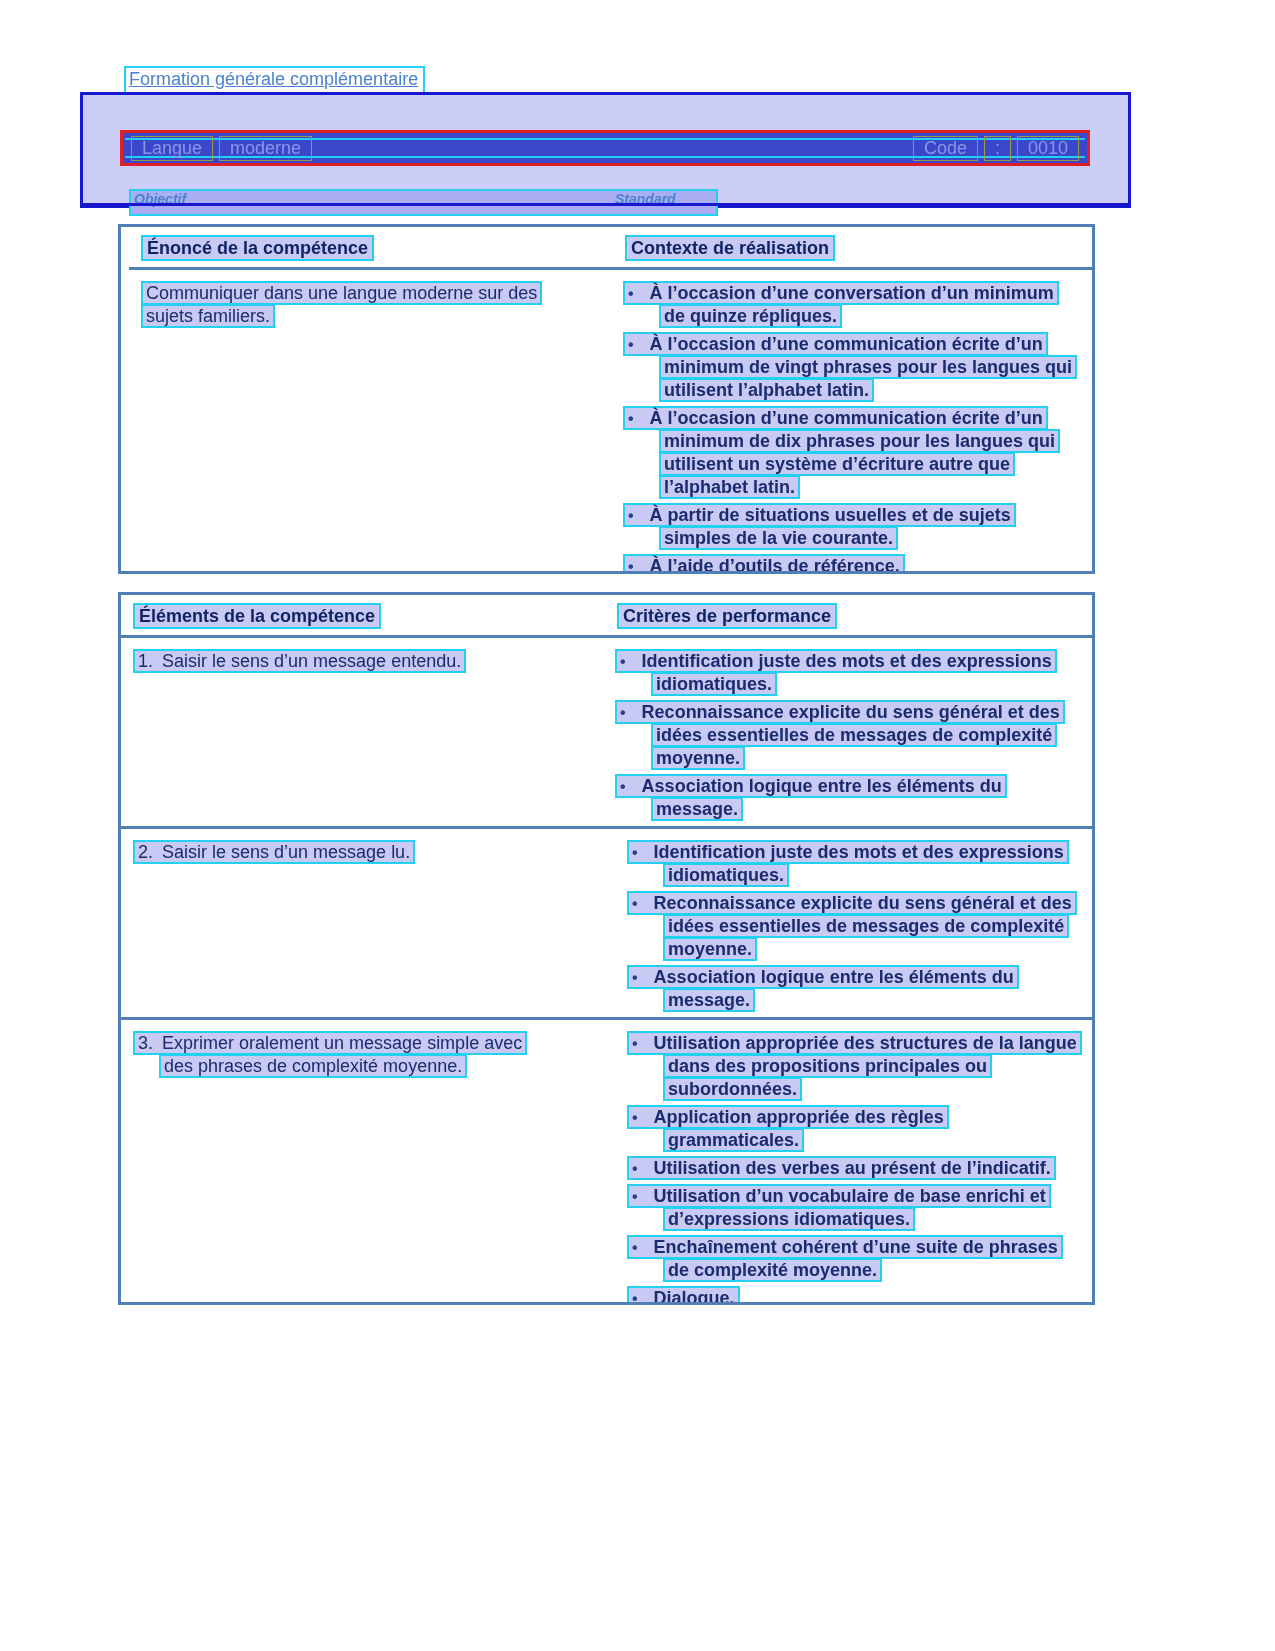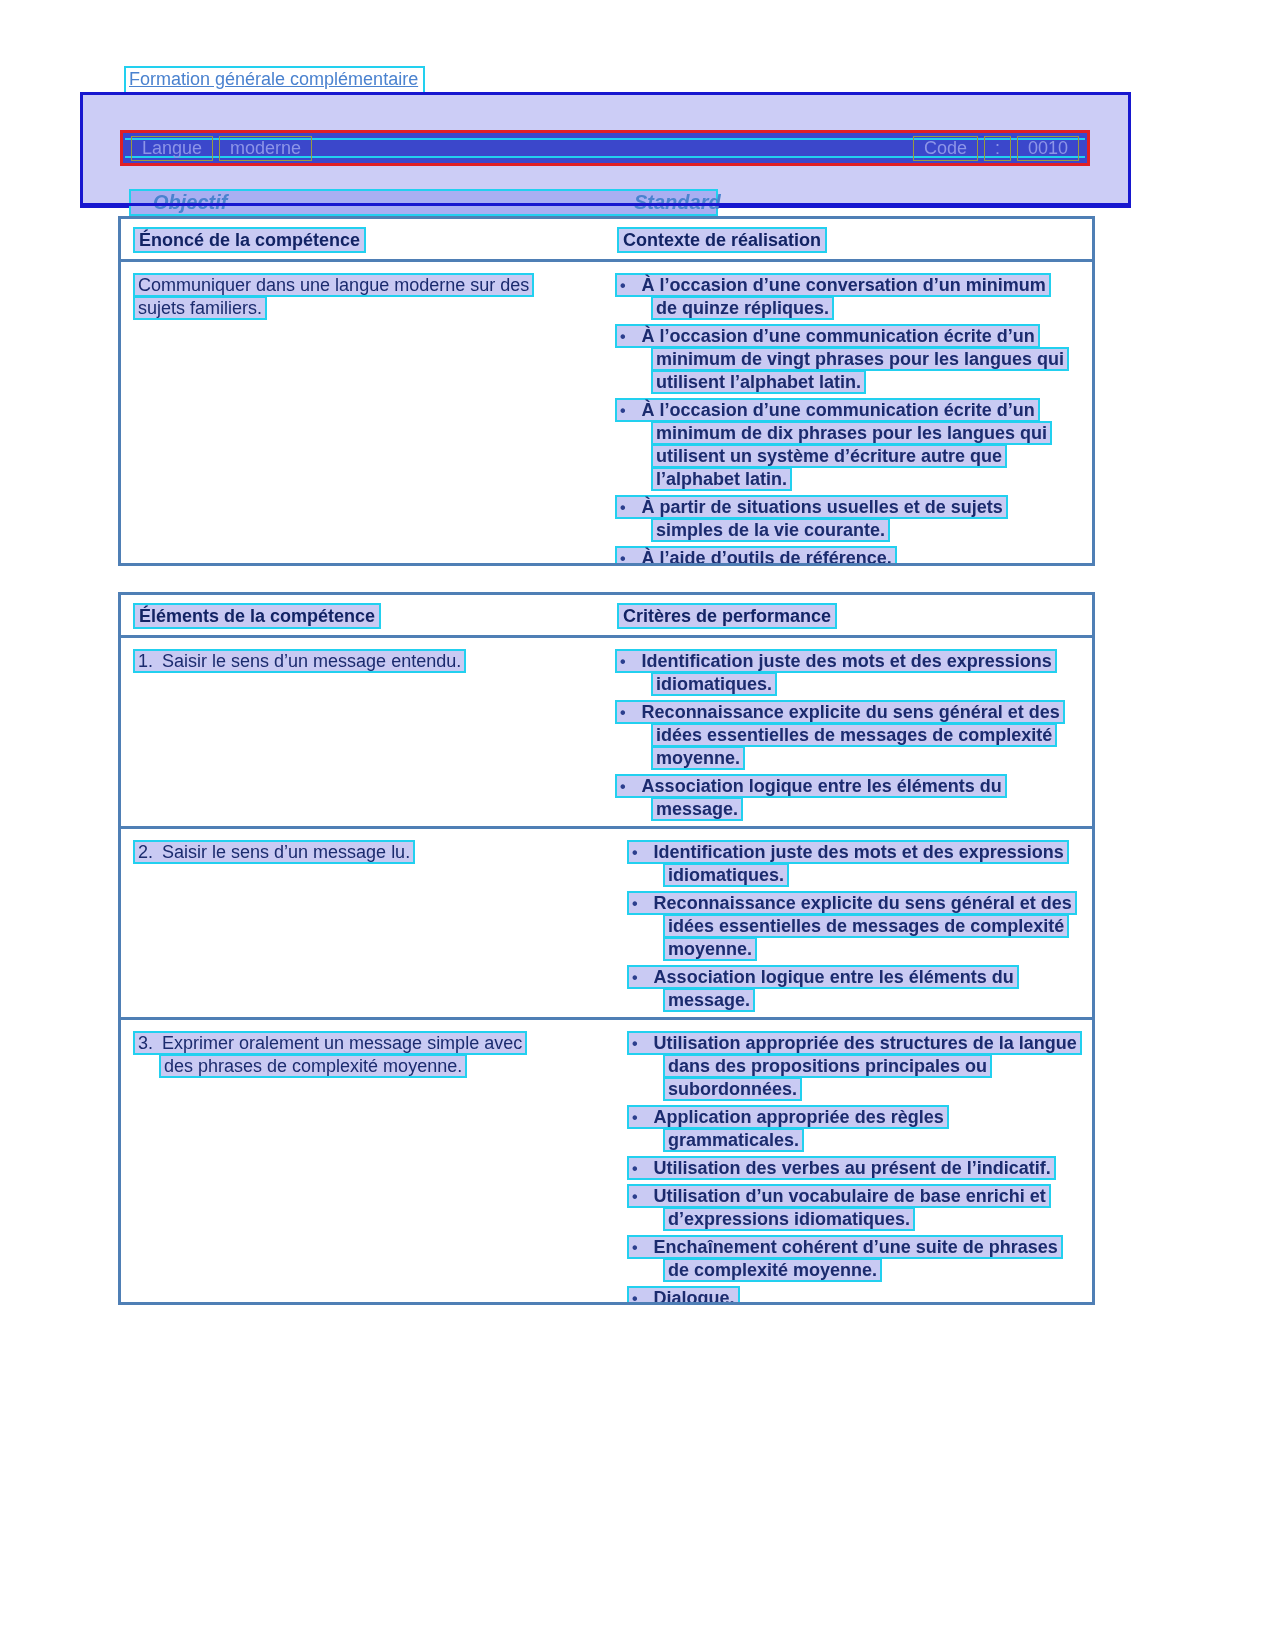--- a/index.html
+++ b/index.html
@@ -63,36 +63,36 @@
   }
   
   .obj-box{
     position:absolute;left:129px;top:189px;width:589px;height:27px;
     background:var(--objectif-highlight);
     border:2px solid var(--annotation-cyan);
     z-index:3;
   }
   .obj-heading{
     position:absolute;top:0px;
-    font-size:20px;font-weight:bold;font-style:italic;
-    color:var(--heading-steel-blue);white-space:nowrap;margin-left:19px;
+    font-size:14px;font-weight:bold;font-style:italic;
+    color:var(--heading-steel-blue);white-space:nowrap;
   }
   .obj-heading.left{left:3px;}
   .obj-heading.right{left:484px;}
   .panel-line{
     position:absolute;left:80px;top:203px;width:1051px;height:3px;
     background:var(--panel-border-blue);z-index:4;
   }
   
   .tbl{
     position:absolute;left:118px;width:977px;
     border:3px solid var(--table-border-blue);
     background:#ffffff;overflow:hidden;
   }
-  .tbl-competence{top:216px;height:350px;}
+  .tbl-competence{top:224px;height:350px;padding-left:8px;}
   .tbl-elements{top:592px;height:713px;}
   .thead{
     display:grid;grid-template-columns:484px 1fr;
     padding:8px 0 6px 0;border-bottom:3px solid var(--table-border-blue);
   }
   .thead .hcell{padding-left:12px;}
   .hchip{
     display:inline-block;font-size:18px;font-weight:bold;color:var(--header-navy);
     background:var(--highlight-lavender);
     border:2px solid var(--annotation-cyan);

